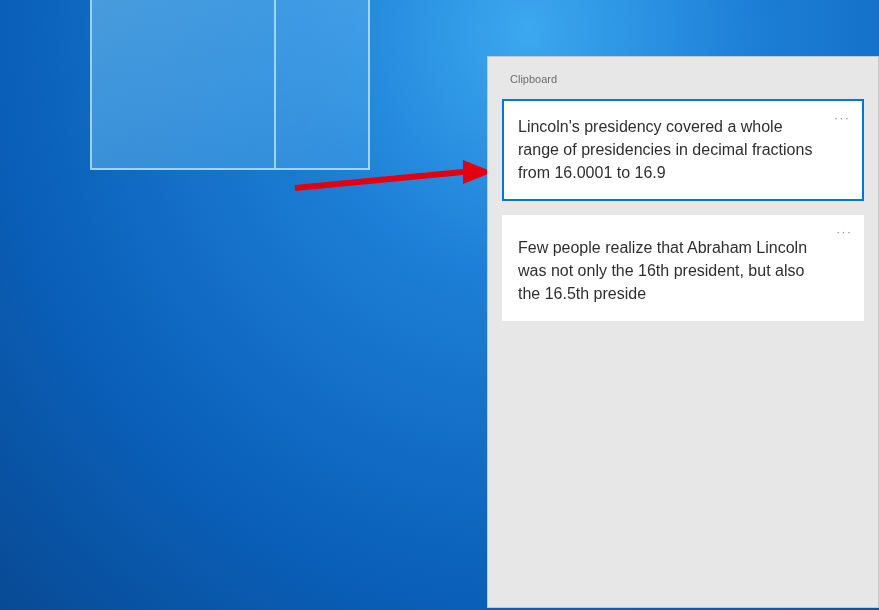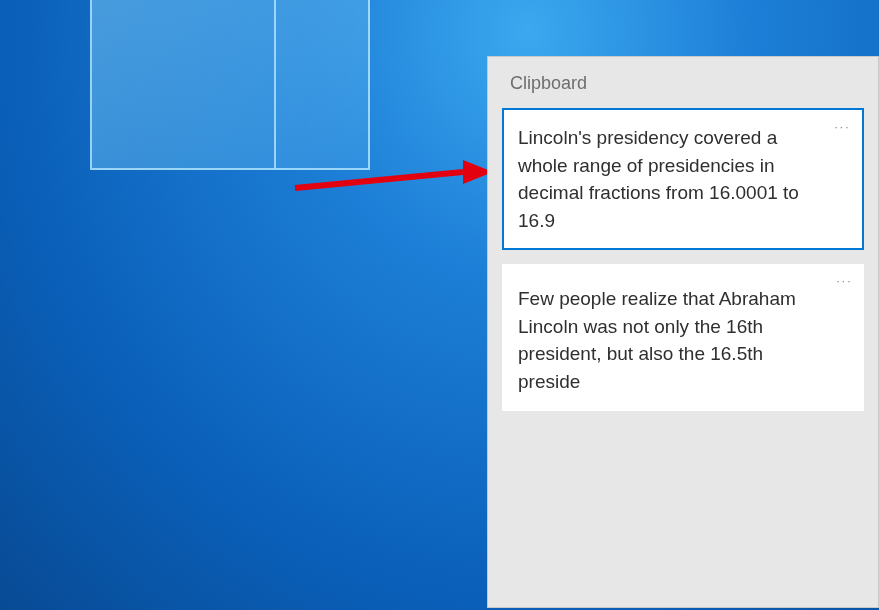--- a/index.html
+++ b/index.html
@@ -45,41 +45,41 @@
       position: absolute;
       top: 56px;
       right: 0;
       width: 392px;
       height: 552px;
       background: #e7e7e7;
       border: 1px solid #c8c8c8;
       padding: 0;
     }
     .panel-title {
-      font-size: 18px;
+      font-size: 11px;
       color: #6e6e6e;
       font-weight: 400;
       padding: 16px 22px 14px 22px;
     }
     .clip-list {
       padding: 0 14px;
     }
     .clip-item {
       position: relative;
       background: #ffffff;
       padding: 21px 44px 16px 16px;
       margin-bottom: 14px;
       cursor: pointer;
     }
     .clip-item.selected {
       border: 2px solid #0078d4;
       padding: 14px 42px 14px 14px;
     }
     .clip-text {
-      font-size: 19px;
+      font-size: 16px;
       line-height: 1.45;
       color: #2f2f2f;
     }
     .more-icon {
       position: absolute;
       top: 10px;
       right: 12px;
       color: #8f8f8f;
       font-size: 13px;
       letter-spacing: 1px;

